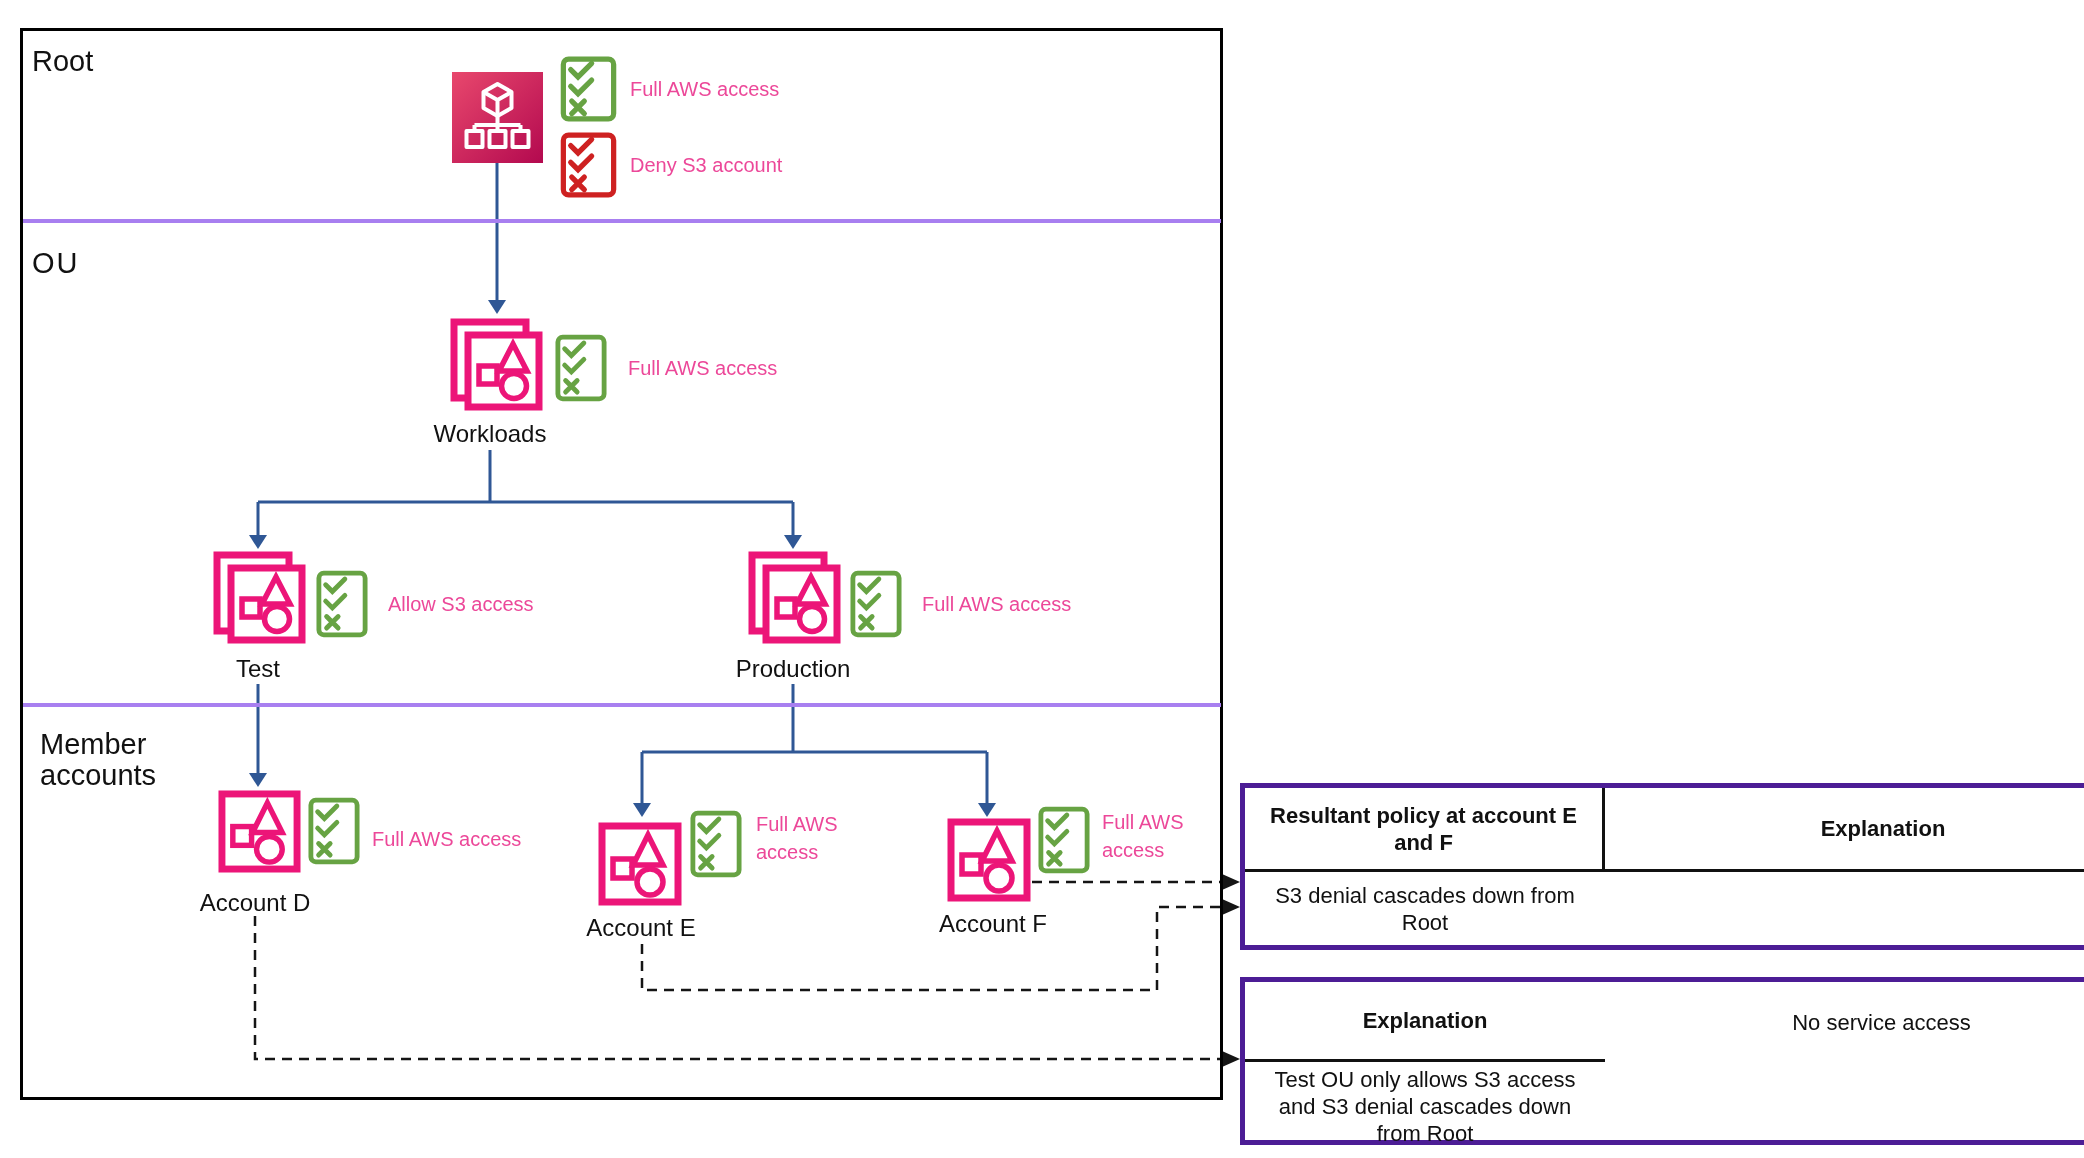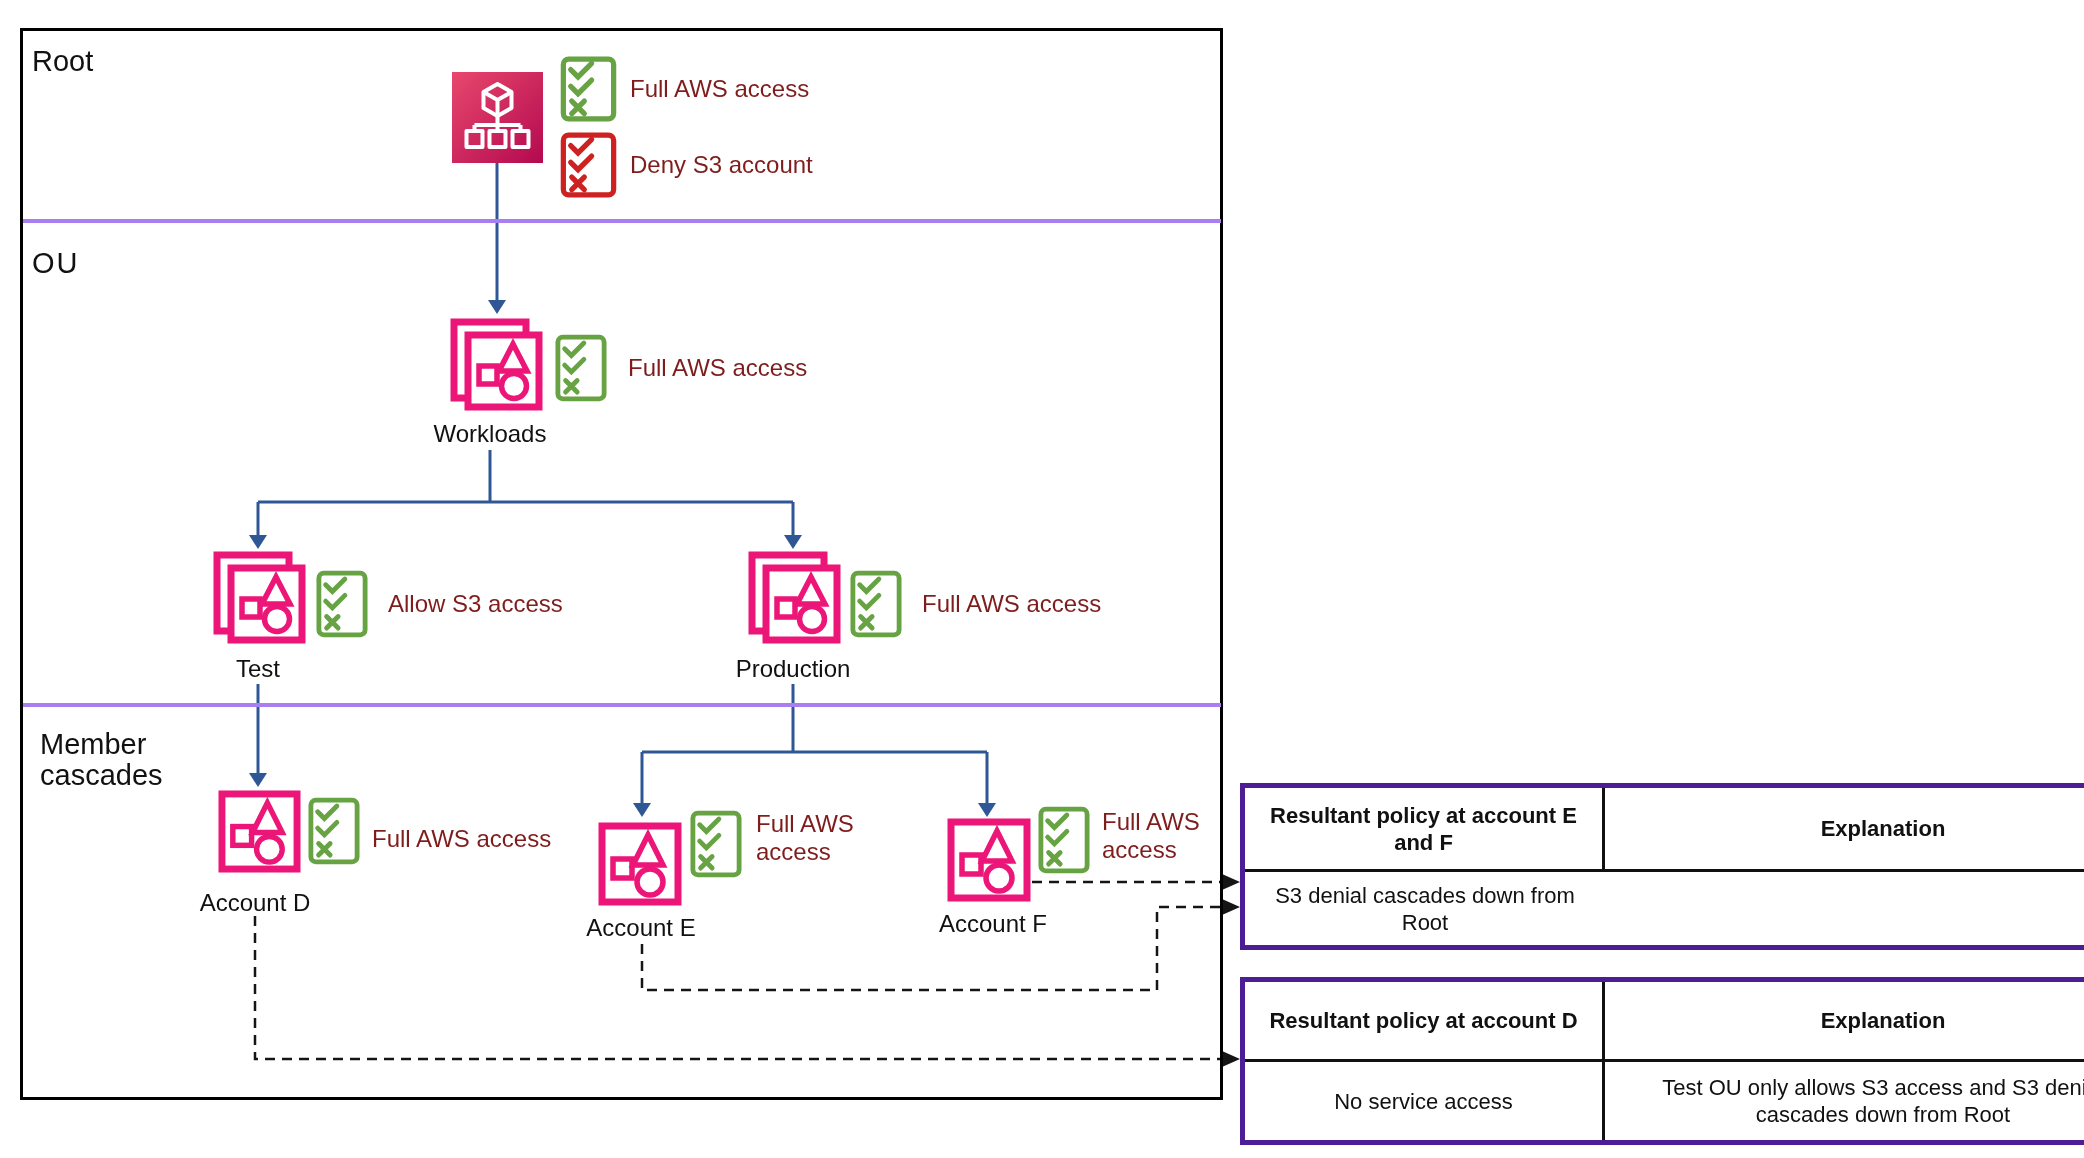--- a/index.html
+++ b/index.html
@@ -1,21 +1,21 @@
 <!DOCTYPE html>
 <html><head>
 <meta charset="utf-8">
 <style>
   html,body{margin:0;padding:0;background:#fff;}
   #canvas{
     position:relative;width:2084px;height:1158px;background:#fff;overflow:hidden;
     font-family:"Liberation Sans",sans-serif;color:#111;
   }
   .abs{position:absolute;}
-  .txt{position:absolute;height:30px;line-height:30px;font-size:24px;white-space:nowrap;color:#7f1d1d;}
+  .txt{position:absolute;height:30px;line-height:30px;font-size:20px;white-space:nowrap;color:#ec4899;}
   .lbl{position:absolute;width:300px;text-align:center;height:30px;line-height:30px;font-size:24px;color:#111;}
   .sect{position:absolute;font-size:29px;line-height:31px;color:#111;}
   #outer-box{left:20px;top:28px;width:1203px;height:1072px;border:3px solid #000;box-sizing:border-box;}
   .divider{left:23px;width:1198px;height:4px;background:#A87FF0;}
   .root-icon{
     left:452px;top:72px;width:91px;height:91px;
     background:linear-gradient(135deg,#e8486d 0%,#b3094f 100%);
   }
   .root-icon svg{display:block;width:91px;height:91px;}
   .cl{color:#67A343;}
@@ -72,21 +72,21 @@
   </svg>
 
   <div class="abs" id="outer-box"></div>
   <div class="abs divider" style="top:219px;"></div>
   <div class="abs divider" style="top:703px;"></div>
 
   <div class="sect" style="left:32px;top:46px;">Root</div>
   <div class="sect" style="left:32px;top:248px;letter-spacing:2px;">OU</div>
   <div class="sect" style="left:40px;top:729px;">
     <div>Member</div>
-    <div>cascades</div>
+    <div>accounts</div>
   </div>
 
   <div class="abs root-icon">
     <svg viewBox="0 0 91 91">
       <g stroke="#fff" stroke-width="4" fill="none" stroke-linejoin="round">
         <path d="M45.5,12 L59.5,20 V36 L45.5,44 L31.5,36 V20 Z"></path>
         <path d="M31.5,20 L45.5,28 L59.5,20 M45.5,28 V44"></path>
         <path d="M45.5,44 V53 M22.5,53 H68.5 M22.5,53 V59 M45.5,53 V59 M68.5,53 V59"></path>
         <rect x="14.5" y="59" width="16" height="16"></rect>
         <rect x="37.5" y="59" width="16" height="16"></rect>
@@ -262,19 +262,18 @@
   <div class="txt" style="left:1102px;top:808px;line-height:28px;height:28px;">Full AWS</div>
   <div class="txt" style="left:1102px;top:836px;line-height:28px;height:28px;">access</div>
 
   <div class="ptable" id="policy-table-ef">
     <div class="cell hd c1">Resultant policy at account E and F</div>
     <div class="cell hd">Explanation</div>
     <div class="cell">S3 denial cascades down from Root</div>
   </div>
 
   <div class="ptable" id="policy-table-d">
-    <div class="cell hd c1">Resultant policy at account D</div>
     <div class="cell hd">Explanation</div>
     <div class="cell c1">No service access</div>
     <div class="cell">Test OU only allows S3 access and S3 denial cascades down from Root</div>
   </div>
 
 </div>
 
 </body></html>

